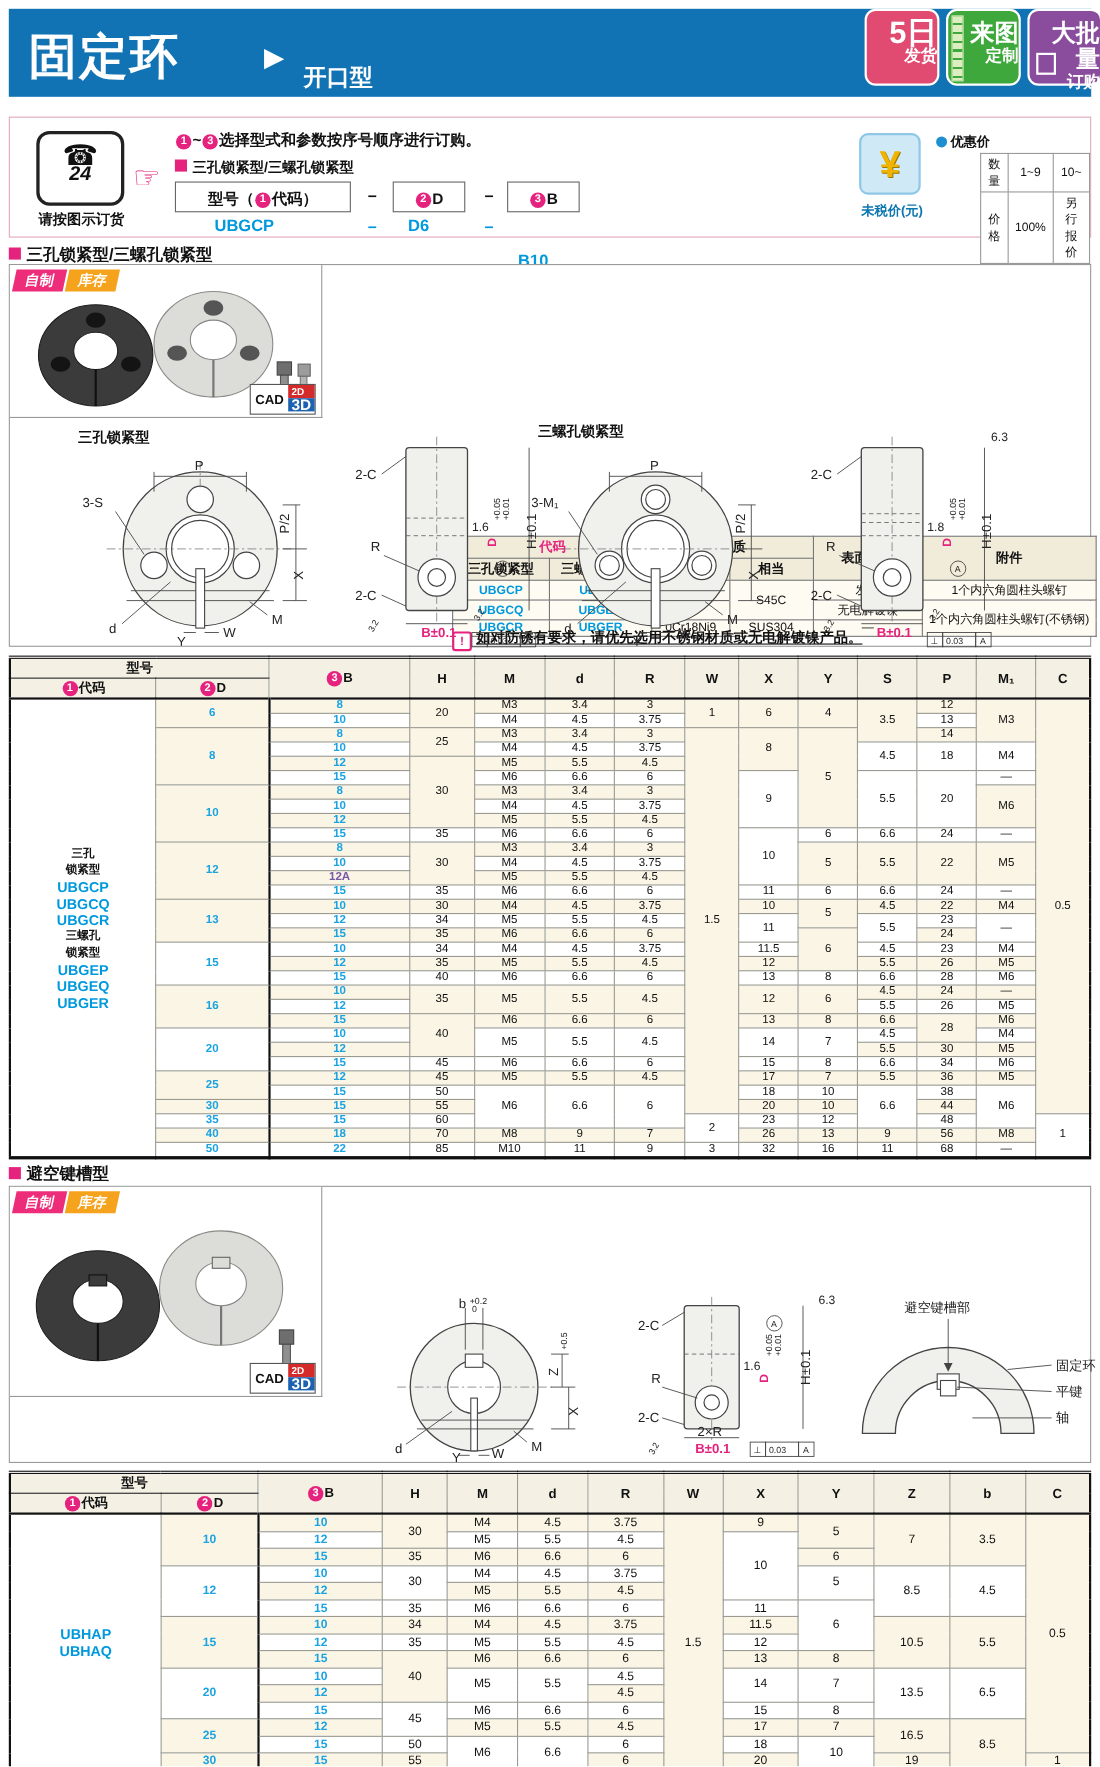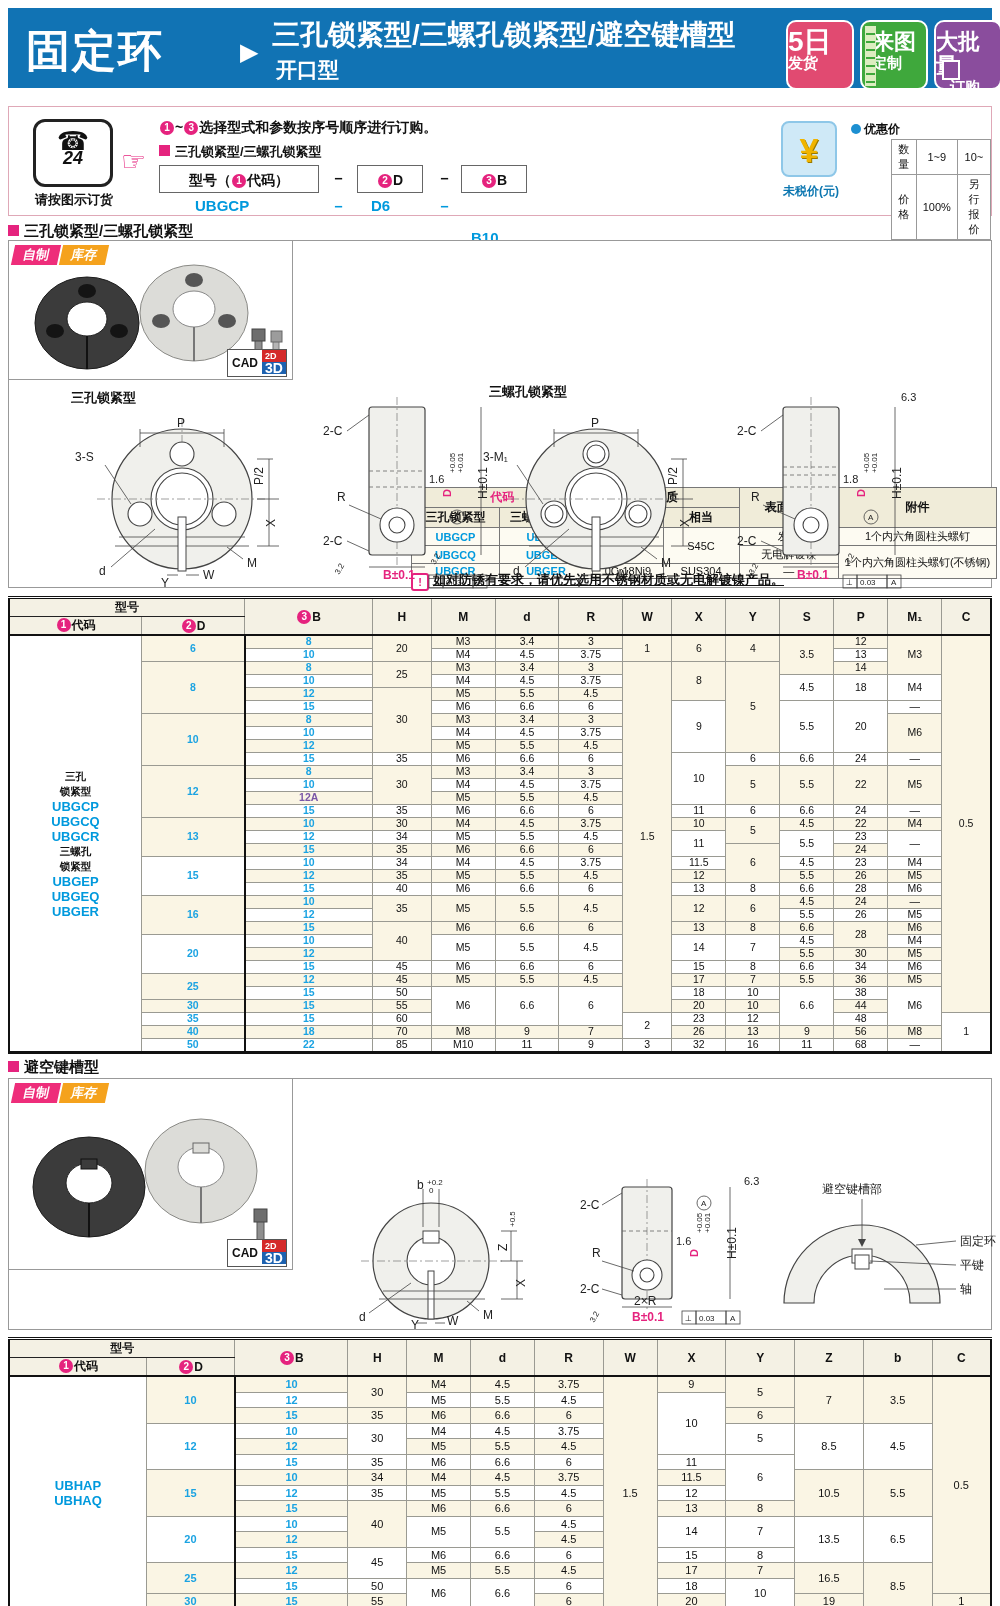--- a/index.html
+++ b/index.html
@@ -5,21 +5,21 @@
   html,body{margin:0;padding:0;background:#fff;}
   body{font-family:"Liberation Sans","DejaVu Sans",sans-serif;color:#111;}
   #page{position:relative;width:1000px;height:1606px;background:#fff;overflow:hidden;}
 
   
   .banner{position:absolute;left:8px;top:8px;width:984px;height:80px;background:#1173b4;}
   .banner .t1{position:absolute;left:18px;top:14px;font-size:44px;font-weight:bold;color:#fff;letter-spacing:2px;}
   .banner .arr{position:absolute;left:232px;top:30px;font-size:24px;color:#fff;}
   .banner .t2{position:absolute;left:264px;top:8px;font-size:28px;font-weight:bold;color:#fff;}
   .banner .t3{position:absolute;left:268px;top:48px;font-size:21px;font-weight:bold;color:#fff;}
-  .badge{position:absolute;top:12px;width:68px;height:70px;border-radius:10px;border:2px solid #fff;color:#fff;text-align:left;box-sizing:border-box;}
+  .badge{position:absolute;top:0;width:68px;height:70px;border-radius:10px;border:2px solid #fff;color:#fff;text-align:right;box-sizing:border-box;}
   .badge .l1{display:block;font-size:22px;font-weight:bold;margin-top:8px;line-height:24px;}
   .badge .l2{display:block;font-size:15px;font-weight:bold;line-height:18px;}
   .badge-pink{left:778px;background:#e14a71;}
   .badge-pink .l1{font-size:28px;}
   .badge-green{left:852px;background:#3fa83c;}
   .badge-purple{left:926px;background:#8a4d9d;}
   .ruler{position:absolute;left:3px;top:4px;width:9px;height:58px;background:repeating-linear-gradient(to bottom,#dcedc0 0 6px,#3fa83c 6px 8px);border:1px solid #dcedc0;}
   .doc-ic{position:absolute;left:6px;top:38px;width:14px;height:16px;border:2px solid #fff;background:#8a4d9d;}
   .badge-green .l1,.badge-green .l2{margin-left:10px;}
   .badge-purple .l2{margin-left:14px;}
@@ -112,21 +112,20 @@
   .rowlabel .blue{color:#0099dd;font-size:13px;}
 </style>
 </head>
 <body>
 
 <div id="page">
 
   <div class="banner">
     <span class="t1">固定环</span>
     <span class="arr">▶</span>
-    <span class="t2">三孔锁紧型/三螺孔锁紧型/避空键槽型</span>
     <span class="t3">开口型</span>
     <div class="badge badge-pink">
       <span class="l1">5日</span>
       <span class="l2">发货</span>
     </div>
     <div class="badge badge-green">
       <span class="ruler"></span>
       <span class="l1">来图</span>
       <span class="l2">定制</span>
     </div>

